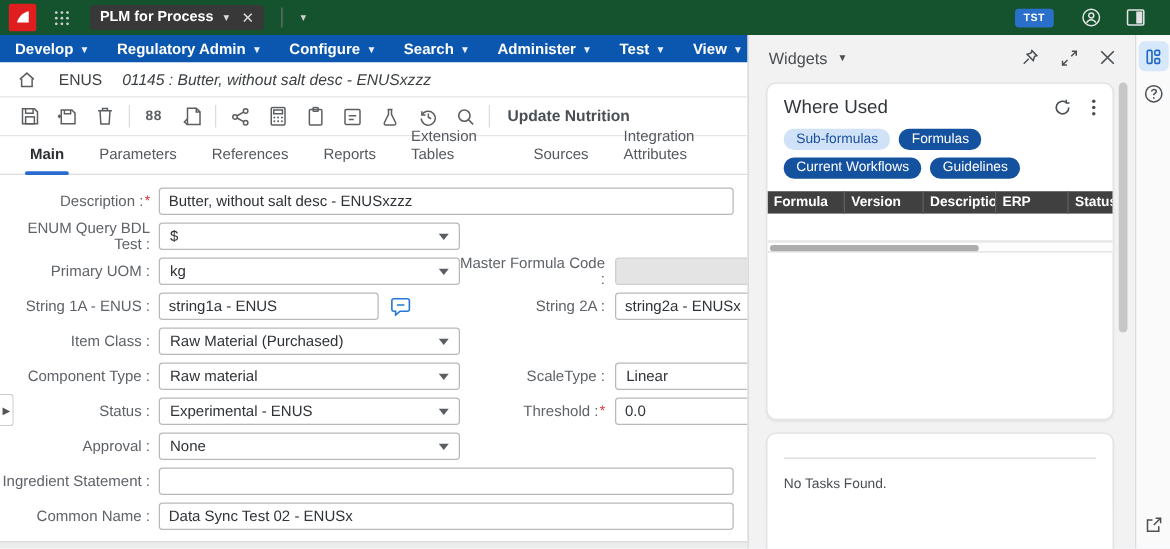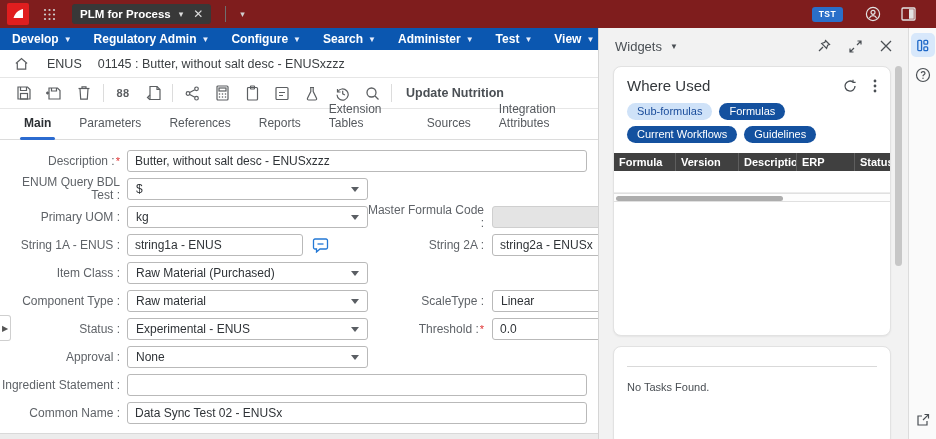--- a/index.html
+++ b/index.html
@@ -1,21 +1,21 @@
 <!DOCTYPE html>
 <html><head>
 <meta charset="utf-8">
 <style>
   * { margin:0; padding:0; box-sizing:border-box; }
   html,body { width:936px; height:439px; overflow:hidden; }
   body { font-family:"Liberation Sans", sans-serif; background:#fff; position:relative; }
   .screen { width:936px; height:439px; position:relative; outline:1px solid #b9c6d4; overflow:hidden; background:#fff; }
 
   
-  .topbar { position:absolute; left:0; top:0; width:936px; height:28px; background:#7f1d1d; display:flex; align-items:center; }
+  .topbar { position:absolute; left:0; top:0; width:936px; height:28px; background:#14532d; display:flex; align-items:center; }
   .logo { width:22px; height:22px; background:#e01e1f; border-radius:2px; margin:0 14px 0 7px; display:flex; align-items:center; justify-content:center; }
   .waffle { margin-right:16px; display:flex; }
   .tabchip { height:20px; background:#383838; border-radius:3px; display:flex; align-items:center; padding:0 8px; color:#fff; }
   .tabchip .tlabel { font-size:11.5px; font-weight:700; color:#fff; }
   .tabchip .tcaret { font-size:9px; color:#ddd; margin:0 10px 0 8px; }
   .tabchip .tclose { font-size:12px; color:#ddd; }
   .topsep { width:1px; height:16px; background:#6f6f6f; margin:0 14px; }
   .caret-solo { color:#cfcfcf; font-size:9px; }
   .topbar .spacer { flex:1; }
   .tst { background:#2a6fc9; color:#fff; font-size:8.5px; font-weight:700; border-radius:3px; padding:2.5px 7px; letter-spacing:.4px; margin-right:22px; }
@@ -24,21 +24,21 @@
   
   .menubar { position:absolute; left:0; top:28px; width:936px; height:22px; background:#0b57b0; display:flex; align-items:center; color:#fff; }
   .mitem { font-size:12px; font-weight:600; padding:0 11px; display:flex; align-items:center; height:22px; cursor:pointer; }
   .mitem:first-child { padding-left:12px; }
   .mcaret { font-size:8px; margin-left:5px; color:#e8eefc; }
 
   
   .content { position:absolute; left:0; top:50px; width:598px; height:389px; background:#fff; overflow:hidden; }
   .crumb { height:28px; display:flex; align-items:center; border-bottom:1px solid #e6e6e6; padding-left:14px; }
   .crumb .ctype { font-size:12.5px; color:#3c4043; margin:0 16px 0 18px; }
-  .crumb .ctitle { font-size:12.5px; color:#3c4043; }
+  .crumb .ctitle { font-size:12.5px; color:#3c4043;font-style:italic; }
 
   .toolbar { height:31px; display:flex; align-items:center; border-bottom:1px solid #e6e6e6; padding-left:9px; color:#5c5f62; }
   .tbtn { width:30px; display:flex; justify-content:center; align-items:center; cursor:pointer; }
   .tsep { width:1px; height:18px; background:#dcdcdc; margin:0 4px; }
   .t88 { font-size:11px; font-weight:700; color:#5c5f62; letter-spacing:.5px; }
   .update-btn { font-size:12.5px; font-weight:700; color:#4a4f54; margin-left:10px; cursor:pointer; }
 
   .tabs { height:31px; display:flex; align-items:flex-end; border-bottom:1px solid #dcdcdc; padding-left:10px; }
   .tab { font-size:12px; color:#55595e; padding:0 14px 9px 14px; cursor:pointer; position:relative; }
   .tab.active { color:#2b2f33; font-weight:600; }

